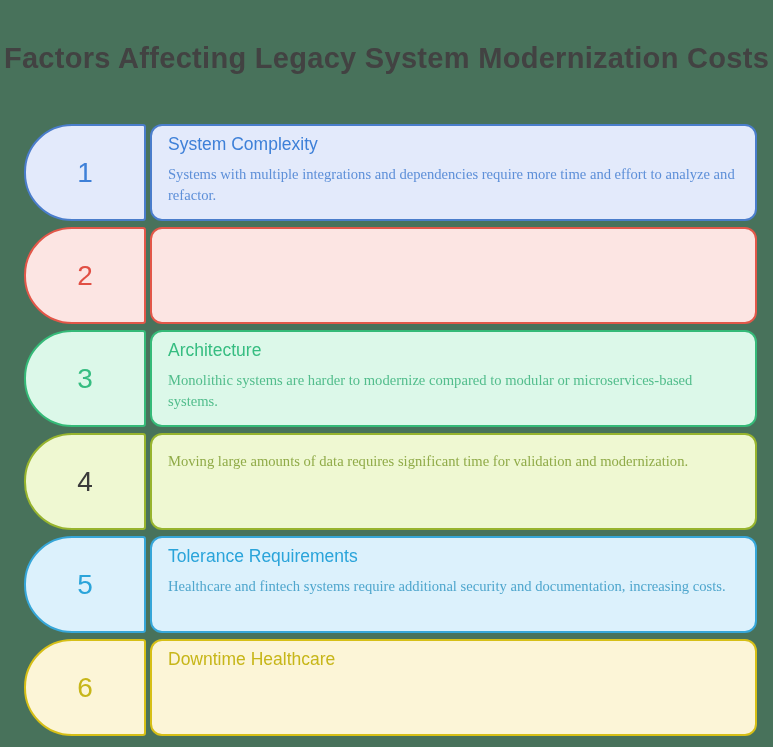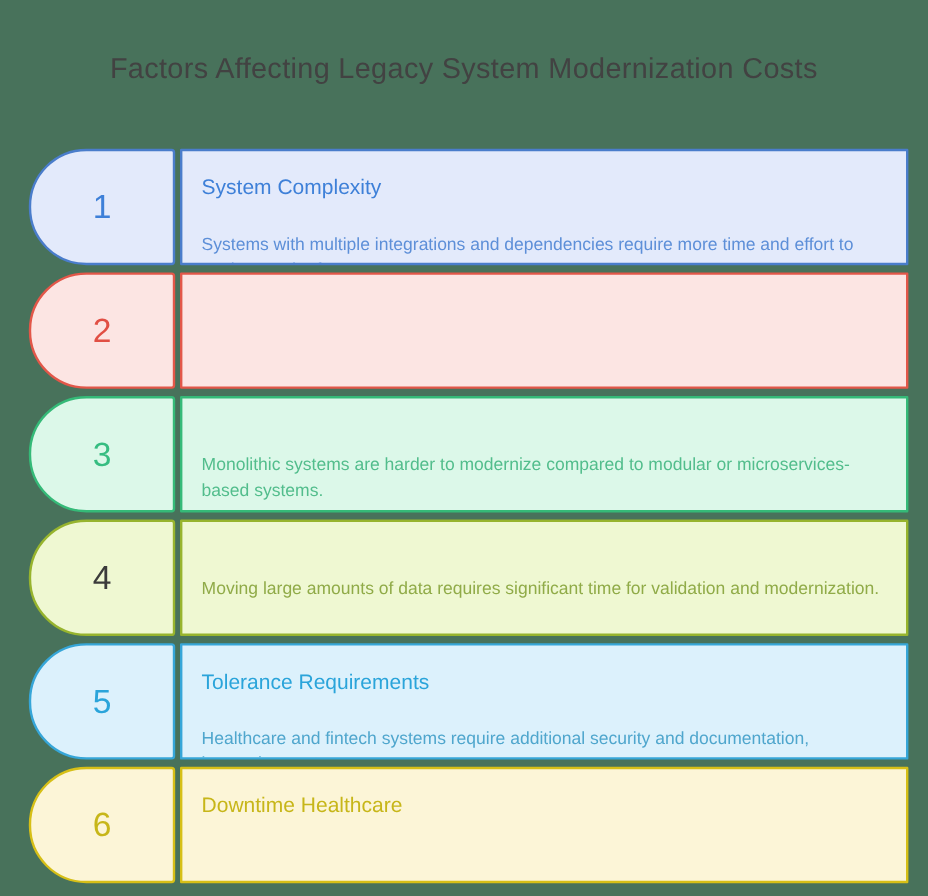--- a/index.html
+++ b/index.html
@@ -8,22 +8,22 @@
     width: 773px;
     height: 747px;
     overflow: hidden;
     font-family: "Liberation Sans", sans-serif;
     background: #48725b;
   }
   .page-title {
     margin: 0;
     padding-top: 44px;
     text-align: center;
-    font-size: 24px;
-    font-weight: 400;
+    font-size: 29px;
+    font-weight: 700;
     line-height: 28px;
     letter-spacing: 0.3px;
     color: #424242;
   }
   .rows {
     margin: 52px 16px 0 24px;
     display: flex;
     flex-direction: column;
     gap: 6px;
   }
@@ -44,34 +44,35 @@
   }
   .num {
     font-size: 28px;
     line-height: 1;
     color: var(--num);
   }
   .card {
     flex: 1;
     border: 2.5px solid var(--border);
     background: var(--fill);
-    border-radius: 1px;
-    padding: 20px 16px 10px 16px;
+    border-radius: 12px;
+    padding: 8px 16px 10px 16px;
     overflow: hidden;
   }
   .card-title {
     font-size: 17.5px;
     line-height: 1.25;
     color: var(--title);
   }
   .card-desc {
-    margin-top: 26px;
+    margin-top: 8px;
     font-size: 14.6px;
     line-height: 1.45;
     color: var(--text);
+    font-family: Liberation Serif, serif;
   }
 </style>
 </head>
 <body style="background: rgb(72, 114, 91);">
 
 <div class="page">
   <h1 class="page-title" style="color: rgb(66, 66, 66);">Factors Affecting Legacy System Modernization Costs</h1>
 
   <div class="rows">
 
@@ -91,20 +92,21 @@
       </div>
       <div class="card">
       </div>
     </div>
 
     <div class="row" style="--border: #35ba78; --fill: #dcf8e9; --title: #36bd81; --text: #52bd8c; --num: #36bd81;">
       <div class="pill">
         <span class="num">3</span>
       </div>
       <div class="card">
+        <div class="card-title">Architecture</div>
         <div class="card-desc">Monolithic systems are harder to modernize compared to modular or microservices-based systems.</div>
       </div>
     </div>
 
     <div class="row" style="--border: #97b42e; --fill: #eff8d2; --title: #83a62b; --text: #90ab48; --num: #3b3b3b;">
       <div class="pill">
         <span class="num">4</span>
       </div>
       <div class="card">
         <div class="card-desc">Moving large amounts of data requires significant time for validation and modernization.</div>

